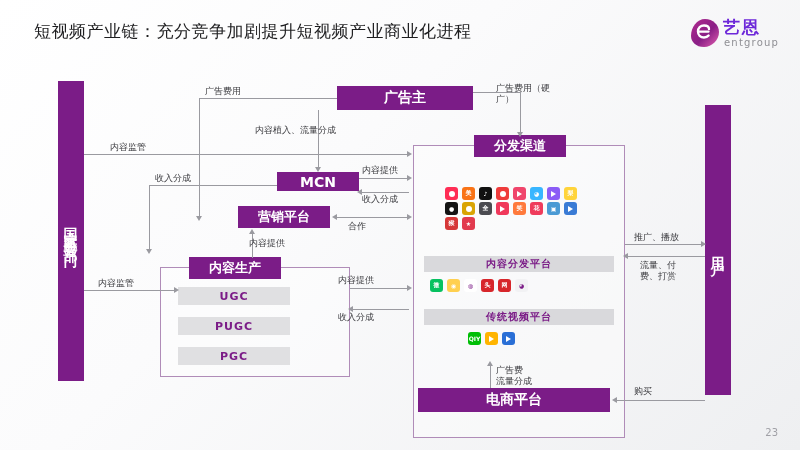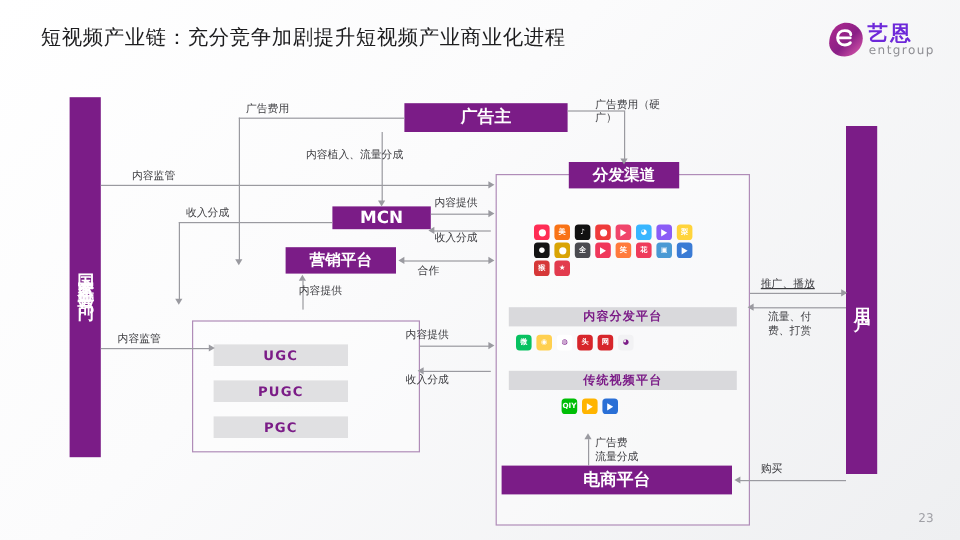--- a/index.html
+++ b/index.html
@@ -123,20 +123,23 @@
 
   <div class="pbox" style="left:277px;top:106px;width:82px;height:19px;font-size:14px;">
     <span>MCN</span>
   </div>
 
   <div class="pbox" style="left:238px;top:140px;width:92px;height:22px;font-size:13px;">
     <span>营销平台</span>
   </div>
 
   <div id="prod-group"></div>
+  <div class="pbox" style="left:189px;top:191px;width:92px;height:22px;font-size:13px;">
+    <span>内容生产</span>
+  </div>
   <div class="subbox" style="left:178px;top:221px;width:112px;height:18px;">
     <span>UGC</span>
   </div>
   <div class="subbox" style="left:178px;top:281px;width:112px;height:18px;">
     <span>PGC</span>
   </div>
   <div class="subbox" style="left:178px;top:251px;width:112px;height:18px;">
     <span>PUGC</span>
   </div>
 
@@ -255,21 +258,21 @@
 
   <div class="ln lnh" style="left:350px;top:222px;width:59px;"></div>
   <div class="arw arw-r" style="left:407px;top:219px;"></div>
   <div class="lbl" style="left:338px;top:209px;">内容提供</div>
   <div class="ln lnh" style="left:350px;top:243px;width:59px;"></div>
   <div class="arw arw-l" style="left:348px;top:240px;"></div>
   <div class="lbl" style="left:338px;top:246px;">收入分成</div>
 
   <div class="ln lnh" style="left:625px;top:178px;width:80px;"></div>
   <div class="arw arw-r" style="left:701px;top:175px;"></div>
-  <div class="lbl" style="left:634px;top:166px;text-decoration:underline;">推广、播放</div>
+  <div class="lbl" style="left:634px;top:166px;">推广、播放</div>
   <div class="ln lnh" style="left:625px;top:190px;width:80px;"></div>
   <div class="arw arw-l" style="left:623px;top:187px;"></div>
   <div class="lbl" style="left:640px;top:194px;">流量、付
 费、打赏</div>
 
   <div class="ln lnv" style="left:490px;top:300px;height:22px;"></div>
   <div class="arw arw-u" style="left:487px;top:295px;"></div>
   <div class="lbl" style="left:496px;top:299px;">广告费
 流量分成</div>
 

